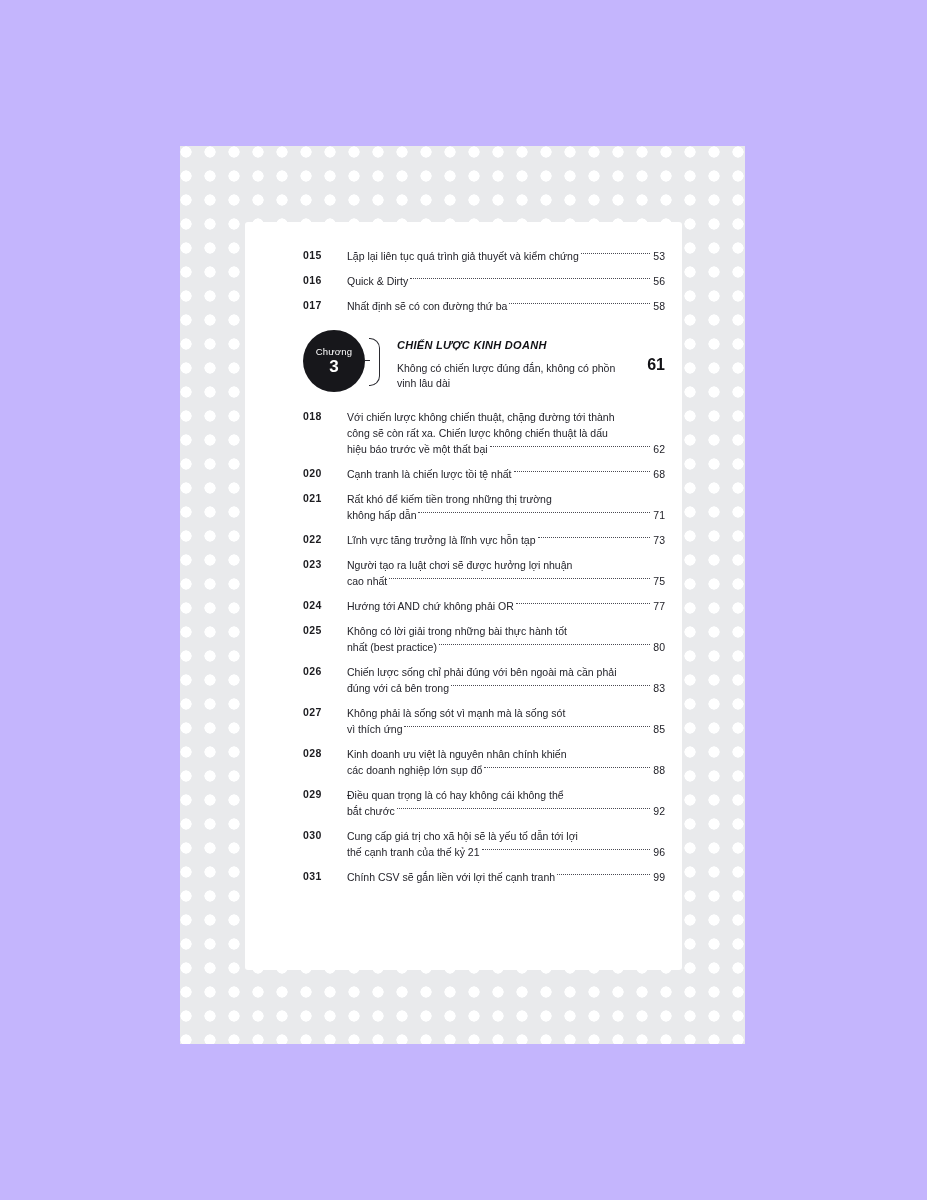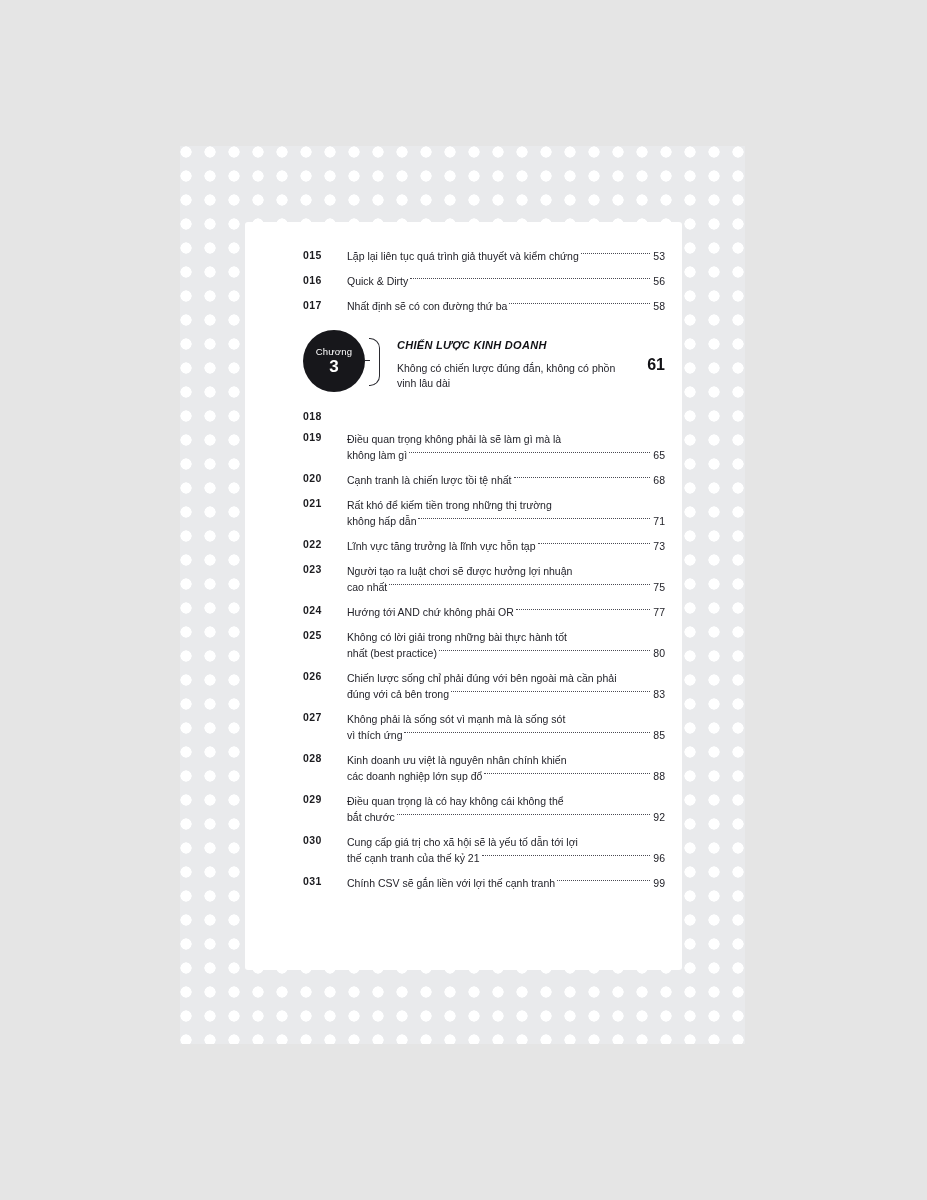--- a/index.html
+++ b/index.html
@@ -13,21 +13,21 @@
     font-family: "Liberation Sans", sans-serif;
     -webkit-font-smoothing: antialiased;
   }
 
   
   .page {
     position: relative;
     width: 927px;
     height: 1200px;
     overflow: hidden;
-    background: #e5e5e5;
+    background: #c4b5fd;
   }
 
   
   .outer-panel {
     position: absolute;
     left: 180px;
     top: 146px;
     width: 565px;
     height: 898px;
     background-color: #e9eaec;
@@ -243,33 +243,31 @@
         <div class="chap-title">CHIẾN LƯỢC KINH DOANH</div>
         <div class="chap-sub">Không có chiến lược đúng đắn, không có phồn vinh lâu dài</div>
       </div>
       <div class="chap-page">61</div>
     </div>
 
     <div>
 
       <div class="toc-row">
         <div class="toc-num">018</div>
-      </div>
-
-      <div class="toc-row">
-        <div class="toc-num">019</div>
-        <div class="toc-body">
-          <div class="toc-wrapline">Điều quan trọng không phải là sẽ làm gì mà là</div>
-          <div class="toc-line">
-            <span class="txt">không làm gì</span>
-            <span class="dots"></span>
-            <span class="pg">65</span>
-          </div>
-        </div>
-      </div>
+        <div class="toc-body">
+          <div class="toc-wrapline">Với chiến lược không chiến thuật, chặng đường tới thành</div>
+          <div class="toc-wrapline">công sẽ còn rất xa. Chiến lược không chiến thuật là dấu</div>
+          <div class="toc-line">
+            <span class="txt">hiệu báo trước về một thất bại</span>
+            <span class="dots"></span>
+            <span class="pg">62</span>
+          </div>
+        </div>
+      </div>
+
 
       <div class="toc-row">
         <div class="toc-num">020</div>
         <div class="toc-body">
           <div class="toc-line">
             <span class="txt">Cạnh tranh là chiến lược tồi tệ nhất</span>
             <span class="dots"></span>
             <span class="pg">68</span>
           </div>
         </div>

